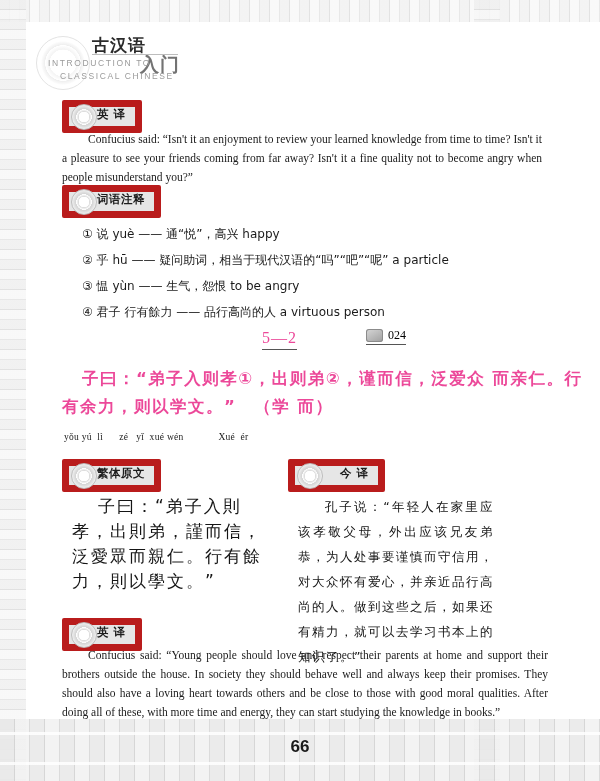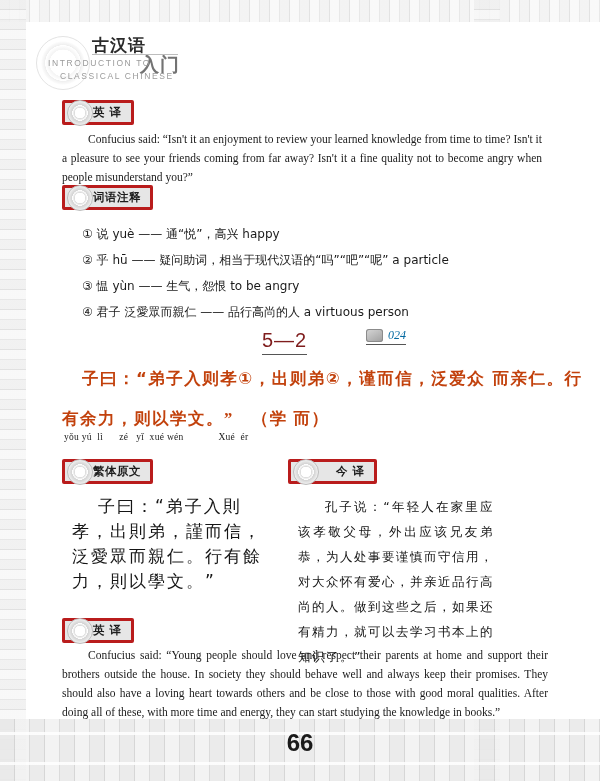--- a/index.html
+++ b/index.html
@@ -150,27 +150,26 @@
     height: 1px;
     background: #bdbdbd;
   }
 
   
   .chip {
     position: absolute;
     height: 19px;
     padding: 0 9px 0 28px;
     display: flex;
-    align-items: center;
     font-family: "DejaVu Sans", sans-serif;
     font-size: 11.5px;
     font-weight: bold;
     color: #1d1d1d;
     background: #e6e6e6;
-    border: 3px solid #b91c1c;
+    border: 7px solid #b91c1c;
     border-radius: 2px;
     letter-spacing: .5px;
   }
   .chip .chip-seal {
     position: absolute;
     left: 2px;
     top: -3px;
     width: 24px;
     height: 24px;
     border-radius: 50%;
@@ -194,39 +193,38 @@
     position: absolute;
     font-family: "DejaVu Sans", sans-serif;
     font-size: 12px;
     color: #1a1a1a;
     white-space: nowrap;
   }
 
   
   .lesson-no {
     position: absolute;
-    font-family: Liberation Sans, sans-serif;
-    font-size: 20px;
-    color: #7f1d1d;
+    font-family: Liberation Serif, serif;
+    font-size: 16px;
+    color: #ec4899;
     letter-spacing: 1px;
   }
   .lesson-no:after {
     content: "";
     position: absolute;
     left: 0; bottom: -3px;
     width: 100%;
     height: 1px;
     background: #555;
   }
   .audio {
     position: absolute;
     font-family: "Liberation Serif", serif;
-    font-style: italic;
     font-size: 12px;
-    color: #0369a1;
+    color: #000000;
     padding-left: 22px;
   }
   .audio:before {
     content: "";
     position: absolute;
     left: 0; top: 1px;
     width: 17px; height: 13px;
     border-radius: 3px;
     background: linear-gradient(150deg, #d8d8d8, #9e9e9e);
     box-shadow: inset 0 0 0 1px #8b8b8b;
@@ -239,21 +237,21 @@
     height: 1px;
     background: #555;
   }
 
   
   .main-text {
     position: absolute;
     font-family: "DejaVu Sans", sans-serif;
     font-size: 16.5px;
     font-weight: bold;
-    color: #c2410c;
+    color: #ec4899;
     letter-spacing: 1.5px;
     white-space: nowrap;
   }
   .pinyin {
     position: absolute;
     font-family: "Liberation Serif", serif;
     font-size: 9.5px;
     color: #1a1a1a;
     white-space: pre;
     letter-spacing: .3px;
@@ -284,21 +282,21 @@
   .modern .ind { display: inline-block; width: 26px; }
 
   
   .page-no {
     position: absolute;
     left: 0;
     bottom: 24px;
     width: 600px;
     text-align: center;
     font-family: "Liberation Sans", sans-serif;
-    font-size: 24px;
+    font-size: 17px;
     font-weight: bold;
     color: #1a1a1a;
   }
 </style>
 </head>
 <body>
 
 <div class="page">
 
   <div class="frame-top"></div>
@@ -327,30 +325,30 @@
     </div>
 
     <div class="chip" style="left:36px; top:163px;">
       <span class="chip-seal"></span>
       <span>词语注释</span>
     </div>
 
     <div class="note" style="left:56px; top:204px;">① 说 yuè —— 通“悦”，高兴   happy</div>
     <div class="note" style="left:56px; top:230px;">② 乎 hū —— 疑问助词，相当于现代汉语的“吗”“吧”“呢”   a particle</div>
     <div class="note" style="left:56px; top:256px;">③ 愠 yùn —— 生气，怨恨   to be angry</div>
-    <div class="note" style="left:56px; top:282px;">④ 君子 泛愛眾而親仁 —— 品行高尚的人   a virtuous person</div>
+    <div class="note" style="left:56px; top:282px;">④ 君子 行有餘力 —— 品行高尚的人   a virtuous person</div>
 
     <div class="lesson-no" style="left:236px; top:307px;">5—2</div>
     <div class="audio" style="left:340px; top:306px;">024</div>
 
     <div class="main-text" style="left:56px; top:346px;">
       <span>子曰：“弟子入则孝①，出则弟②，谨而信，泛爱众 而亲仁。行</span>
     </div>
 
-    <div class="main-text" style="left:36px; top:386px;font-family:Liberation Serif, serif;">
+    <div class="main-text" style="left:36px; top:374px;">
       <span>有余力，则以学文。”　（学 而）</span>
     </div>
     <div class="pinyin" style="left:38px; top:410px;text-align:right;">yǒu yú  lì      zé   yǐ  xué wén             Xué  ér</div>
 
     <div class="chip" style="left:36px; top:437px;">
       <span class="chip-seal"></span>
       <span>繁体原文</span>
     </div>
 
     <div class="chip" style="left:262px; top:437px;padding-left:45px;">

